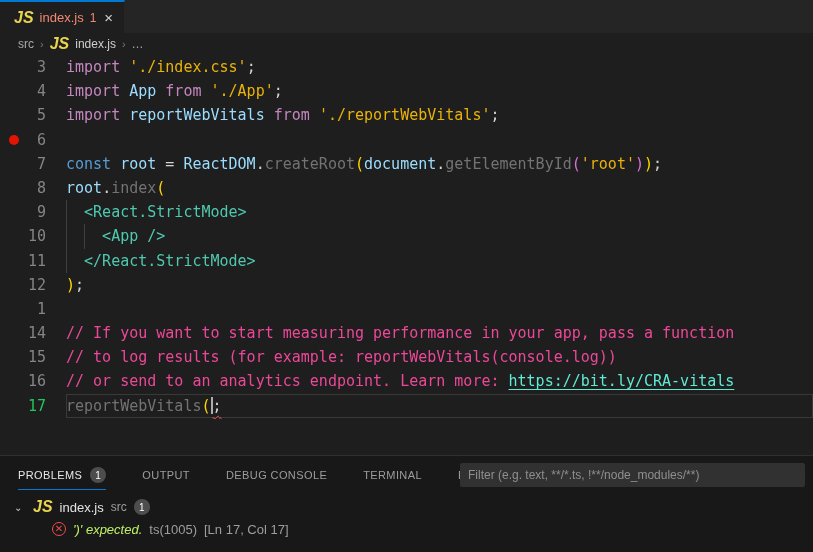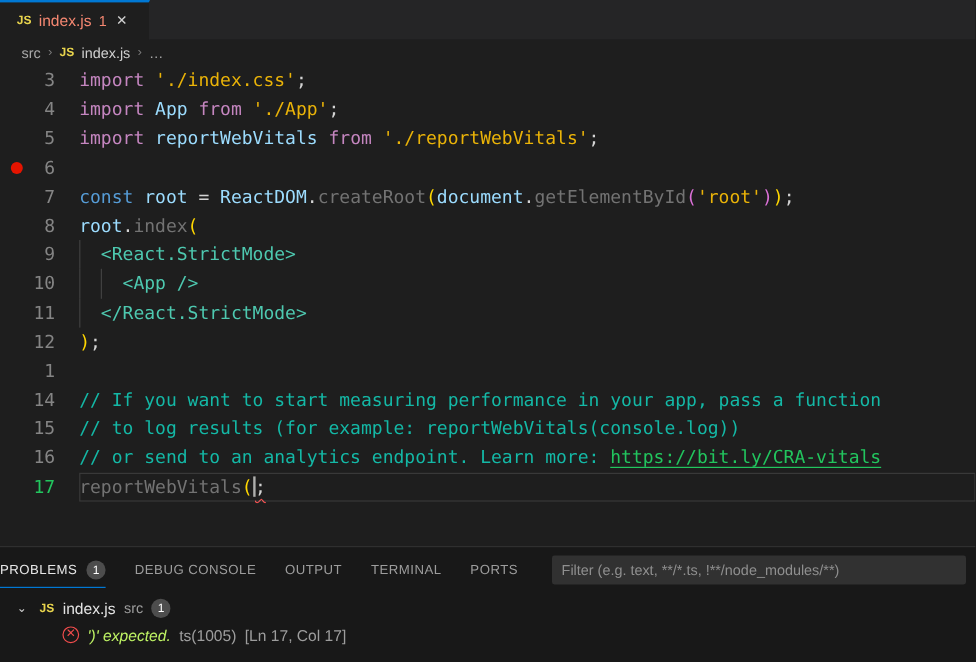--- a/index.html
+++ b/index.html
@@ -5,21 +5,21 @@
   * { margin:0; padding:0; box-sizing:border-box; }
   html,body { width:813px; height:552px; overflow:hidden; background:#1e1e1e;
               font-family:"Liberation Sans", sans-serif; }
   .window { position:relative; width:813px; height:552px; background:#1e1e1e; }
 
   
   .tabbar { height:33px; background:#252526; display:flex; align-items:stretch; }
   .tab { position:relative; width:125px; background:#1e1e1e; display:flex;
          align-items:center; gap:6px; padding:0 10px 0 14px;
          border-top:2px solid #0078d4; border-right:1px solid #252526; cursor:pointer; }
-  .js-ico { color:#e8d44d; font-weight:bold; font-size:10px; letter-spacing:0; }
+  .js-ico { color:#e8d44d; font-weight:bold; font-size:16px; font-style:italic; letter-spacing:0; }
   .tab-label { color:#f48771; font-size:13px; }
   .tab-badge { color:#f48771; font-size:12px; }
   .tab-close { color:#d0d0d0; font-size:15px; margin-left:2px; line-height:1; }
 
   
   .breadcrumb { height:22px; display:flex; align-items:center; gap:6px;
                 padding-left:18px; background:#1e1e1e; font-size:12px; color:#a9a9a9; }
   .crumb-sep { color:#7a7a7a; font-size:11px; }
   .crumb-file { color:#cfcfcf; }
 
@@ -39,31 +39,31 @@
 
   .tk-kw  { color:#c586c0; }
   .tk-kwb { color:#569cd6; }
   .tk-var { color:#9cdcfe; }
   .tk-fn  { color:#737373; }
   .tk-str { color:#eab308; }
   .tk-pln { color:#d4d4d4; }
   .tk-b1  { color:#ffd700; }
   .tk-b2  { color:#da70d6; }
   .tk-jsx { color:#4ec9b0; }
-  .tk-cmt { color:#14b8a6; }
-  .tk-cmtl{ color:#22c55e; text-decoration:underline; text-underline-offset:3px;text-align:right; }
+  .tk-cmt { color:#ec4899; }
+  .tk-cmtl{ color:#5eead4; text-decoration:underline; text-underline-offset:3px;text-align:right; }
   .tk-sqg { color:#d4d4d4; text-decoration:underline wavy #f14c4c 1px; text-underline-offset:4px; }
   .tk-cur { display:inline-block; width:2px; height:17px; background:#aeafad;
             vertical-align:-3px; }
 
   
   .panel { position:absolute; left:0; right:0; top:455px; bottom:0;
            background:#181818; border-top:1px solid #2f2f2f; }
   .panel-tabs { position:relative; height:38px; display:flex; align-items:center;
-                gap:24px; }
+                gap:36px; padding-left:18px; }
   .ptab { position:relative; display:flex; align-items:center; gap:8px; height:100%;
           font-size:11px; letter-spacing:0.4px; color:#9d9d9d; cursor:pointer; }
   .ptab.active { color:#e7e7e7; }
   .ptab.active::after { content:""; position:absolute; left:0; right:0; bottom:4px;
           height:1.5px; background:#0078d4; }
   .badge { min-width:16px; height:16px; border-radius:9px; background:#4d4d4d;
            color:#fff; font-size:10px; display:flex; align-items:center;
            justify-content:center; padding:0 4px; }
   .filter-box { position:absolute; right:8px; top:7px; width:345px; height:24px;
            background:#313131; border-radius:2px; display:flex; align-items:center;
@@ -125,24 +125,24 @@
       <div class="code-line current"><div class="gutter">17</div><div class="code-text"><span class="tk-fn">reportWebVitals</span><span class="tk-b1">(</span><span class="tk-cur"></span><span class="tk-sqg">;</span></div><span class="line-box"></span></div>
     </div>
 
   <div class="panel">
     <div class="panel-tabs" id="panel-tabs">
         <div class="ptab active">
           <span>PROBLEMS</span>
           <span class="badge">1</span>
         </div>
         <div class="ptab">
-          <span>DEBUG CONSOLE</span>
+          <span>OUTPUT</span>
         </div>
         <div class="ptab">
-          <span>OUTPUT</span>
+          <span>DEBUG CONSOLE</span>
         </div>
         <div class="ptab">
           <span>TERMINAL</span>
         </div>
         <div class="ptab">
           <span>PORTS</span>
         </div>
       </div>
     <div class="filter-box">
       <input type="text" placeholder="Filter (e.g. text, **/*.ts, !**/node_modules/**)" style="">

